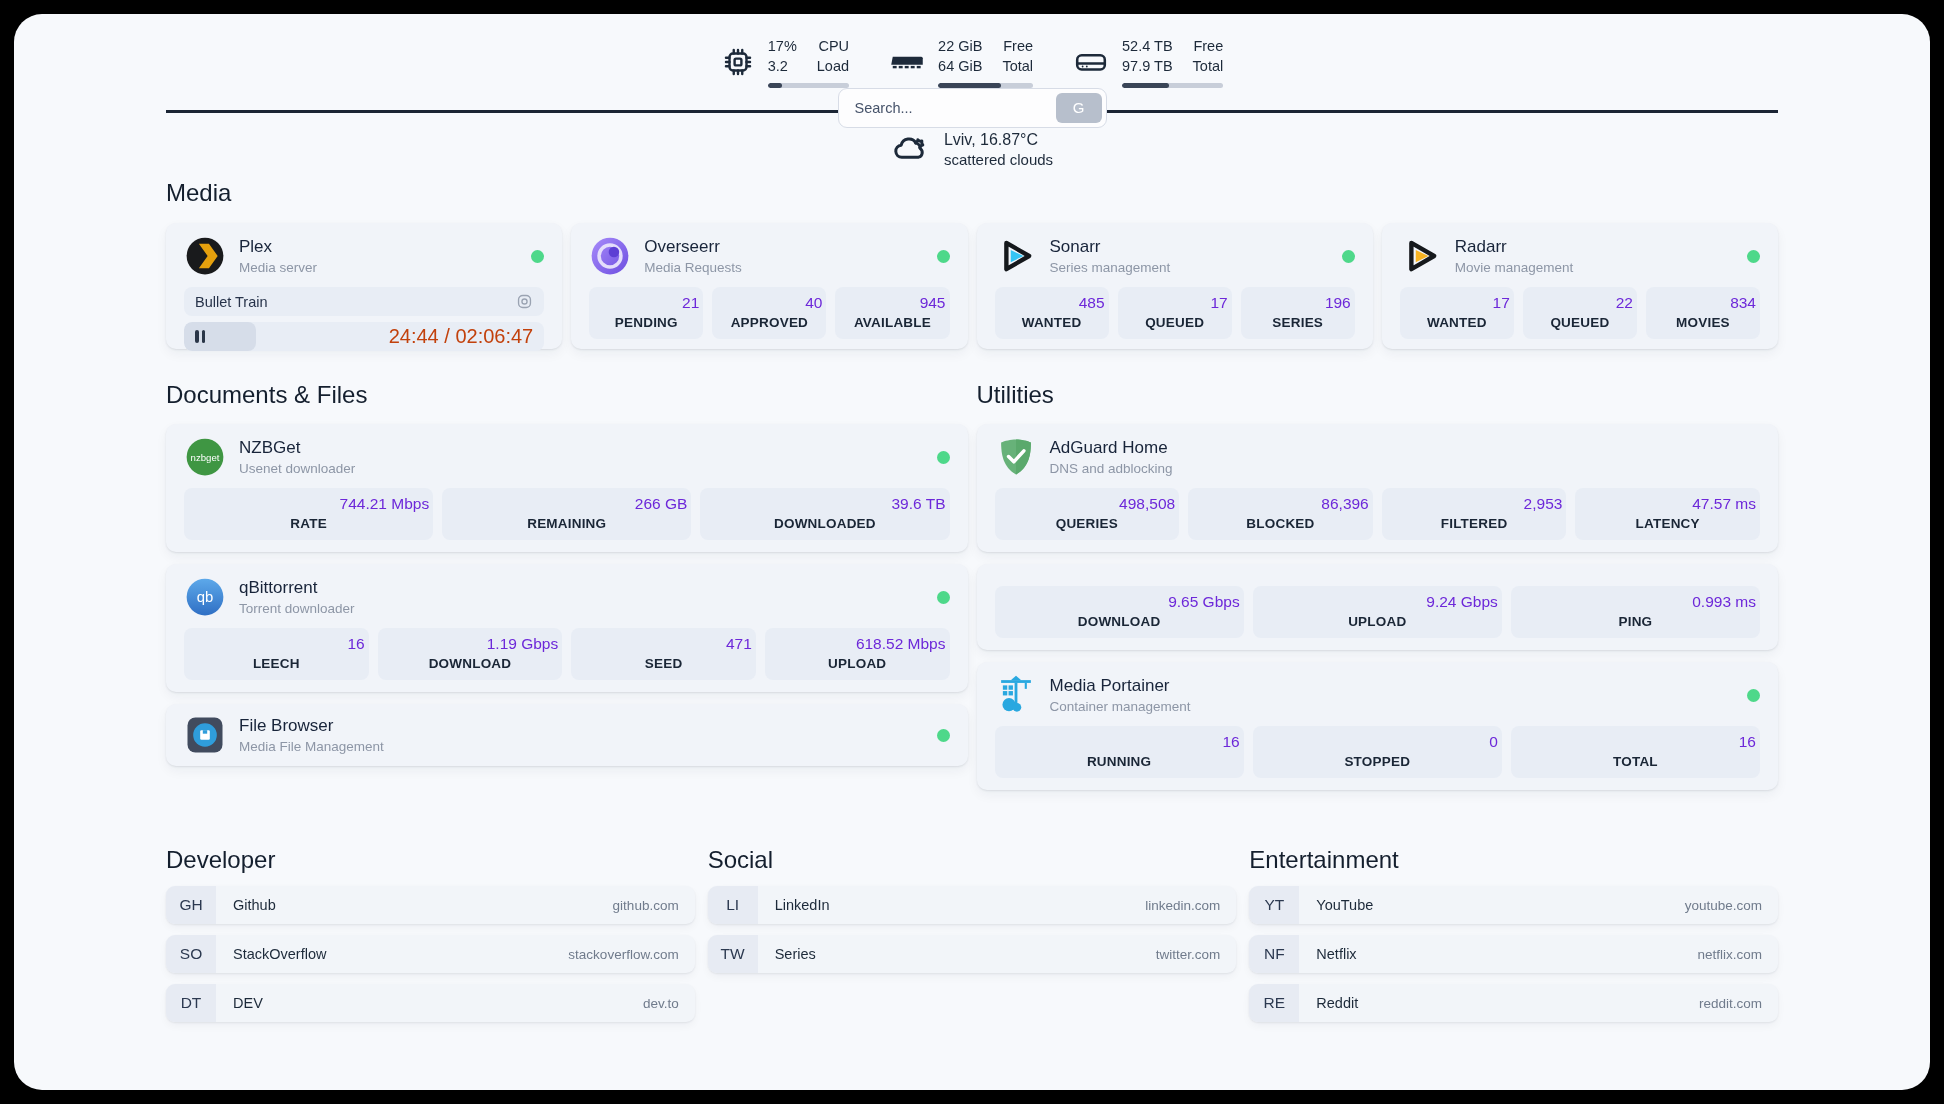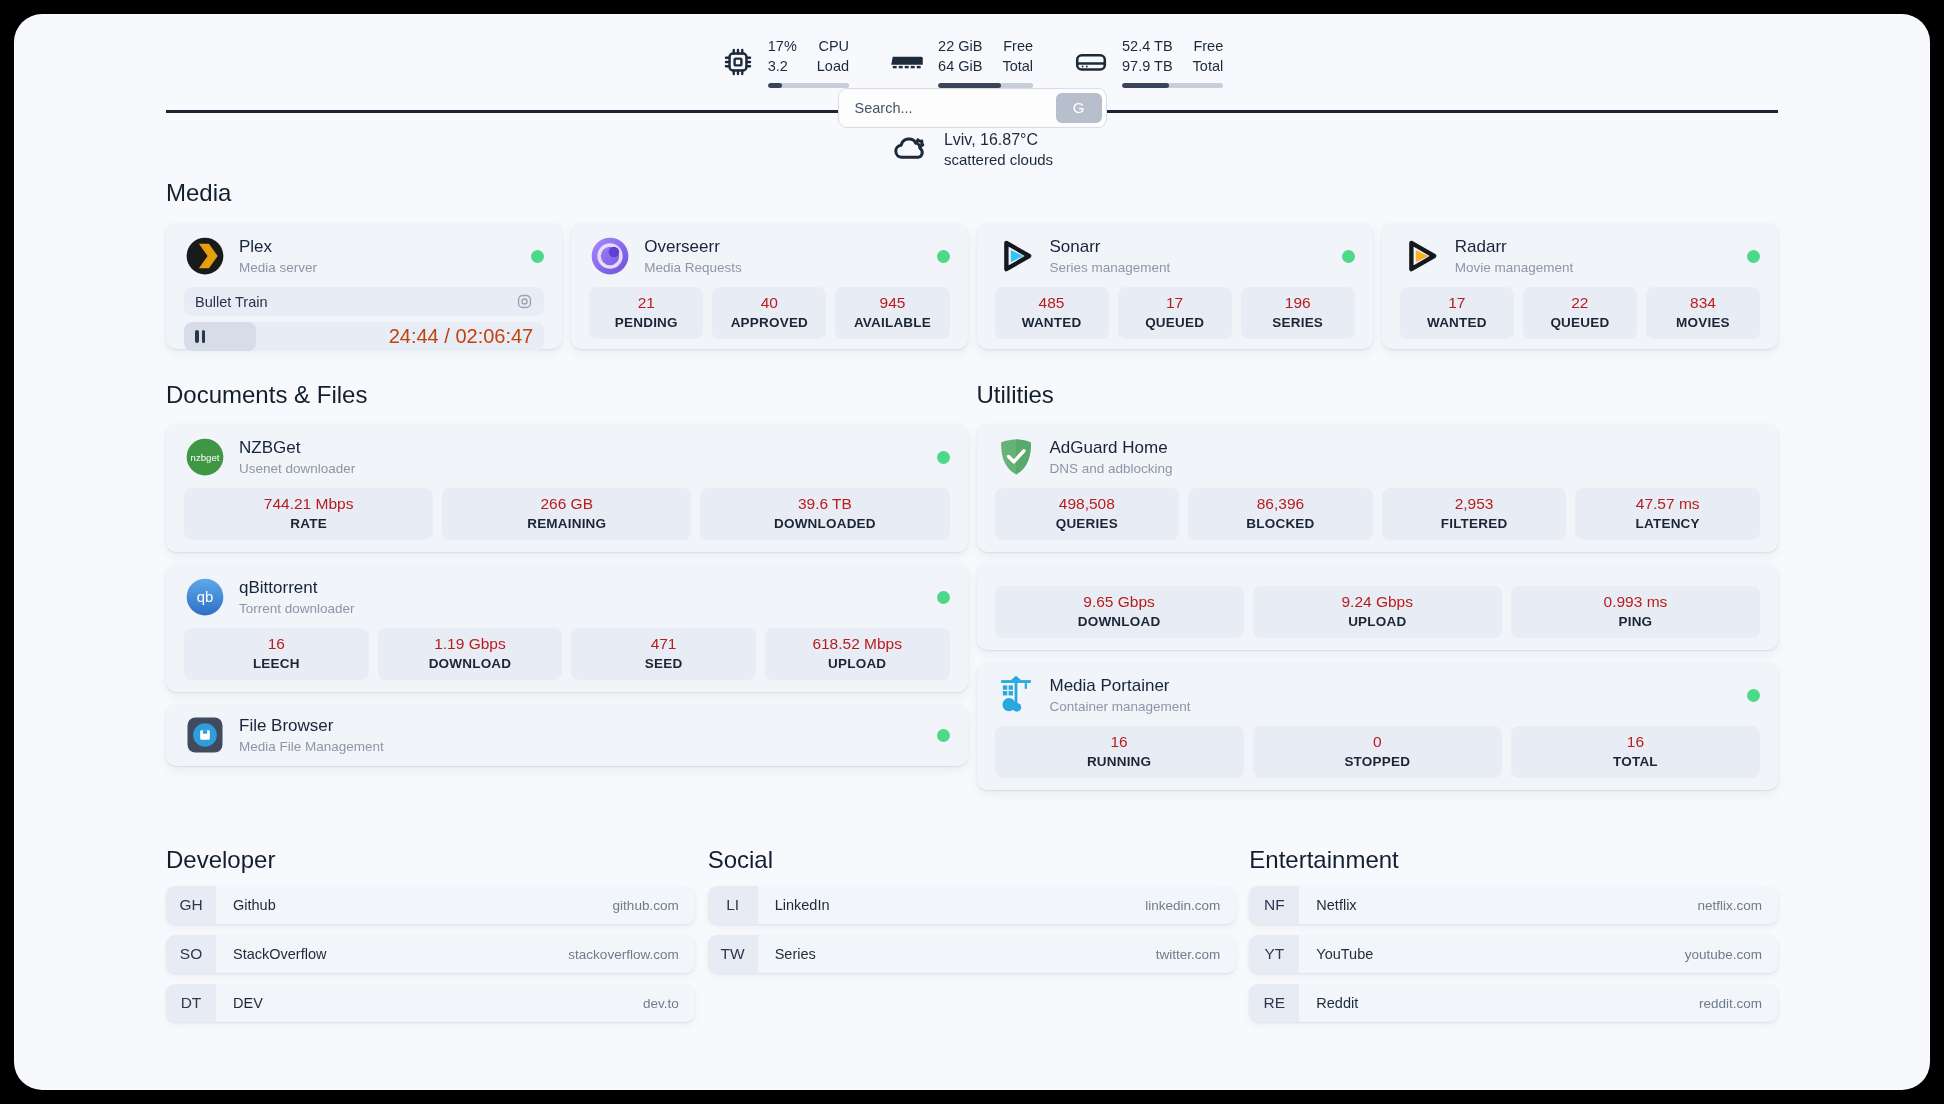--- a/index.html
+++ b/index.html
@@ -43,21 +43,21 @@
   .app-icon { width:42px; height:42px; flex:none; }
   .app-icon svg { display:block; width:42px; height:42px; }
   .app-title { font-size:17px; color:#18243a; font-weight:400; line-height:1.2; }
   .app-sub { font-size:13.5px; color:#8d96a6; margin-top:3px; }
   .dot { width:13px; height:13px; border-radius:50%; background:#4ed88a; margin-left:auto; flex:none; }
 
   .stats-row { display:grid; gap:9px; margin-top:10px; }
   .cols-3 { grid-template-columns:repeat(3,1fr); }
   .cols-4 { grid-template-columns:repeat(4,1fr); }
   .stat { background:#e8edf5; border-radius:8px; text-align:center; padding:7px 4px 9px; }
-  .stat-value { font-size:15.5px; color:#b91c1c; }
+  .stat-value { font-size:15.5px; color:#6d28d9;text-align:right; }
   .stat-label { font-size:13.5px; font-weight:700; color:#1a2636; margin-top:3px; letter-spacing:.2px; }
 
   
   .media-row { background:#e8edf5; border-radius:8px; height:29px; display:flex; align-items:center;
     padding:0 11px; margin-top:6px; font-size:14.5px; color:#27334a; position:relative; overflow:hidden;gap:10px; }
   .media-row.first { margin-top:10px; }
   .session-icon { margin-left:auto; display:flex; }
   .progress-fill { position:absolute; left:0; top:0; bottom:0; background:#d6dde9; border-radius:8px; }
   .pause-icon { position:relative; display:flex; gap:3px; }
   .pause-icon i { width:3.5px; height:13px; background:#2a3648; border-radius:2px; }
@@ -540,30 +540,30 @@
         <div class="bm-row">
           <span class="bm-badge">TW</span>
           <span class="bm-name">Series</span>
           <span class="bm-url">twitter.com</span>
         </div>
       </div>
 
       <div class="bm-col">
         <div class="section-h">Entertainment</div>
         <div class="bm-row">
+          <span class="bm-badge">YT</span>
+          <span class="bm-name">YouTube</span>
+          <span class="bm-url">youtube.com</span>
+        </div>
+        <div class="bm-row">
           <span class="bm-badge">NF</span>
           <span class="bm-name">Netflix</span>
           <span class="bm-url">netflix.com</span>
         </div>
         <div class="bm-row">
-          <span class="bm-badge">YT</span>
-          <span class="bm-name">YouTube</span>
-          <span class="bm-url">youtube.com</span>
-        </div>
-        <div class="bm-row">
           <span class="bm-badge">RE</span>
           <span class="bm-name">Reddit</span>
           <span class="bm-url">reddit.com</span>
         </div>
       </div>
     </div>
 
   </div>
 </div>
 

